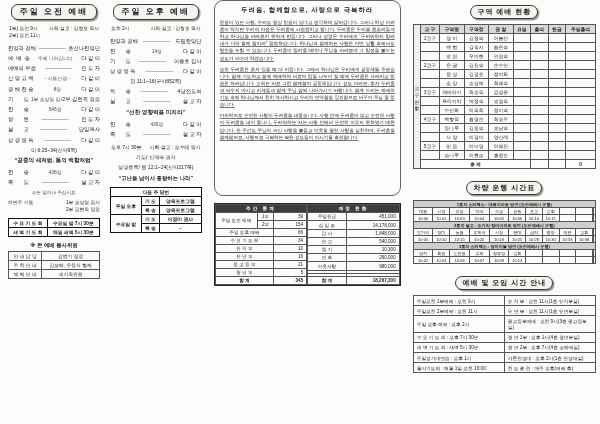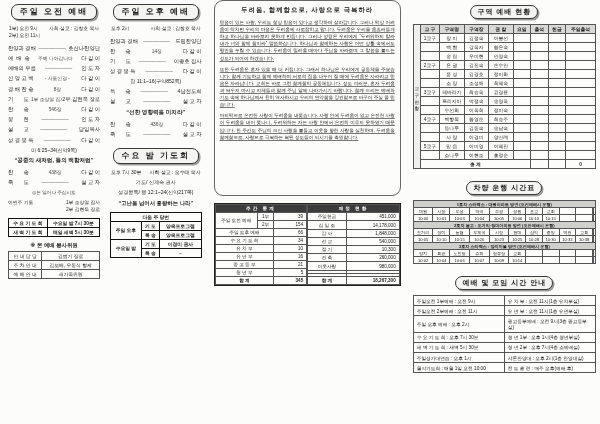--- a/index.html
+++ b/index.html
@@ -255,21 +255,20 @@
         </div>
 
         <div class="worow">
           <span class="l">축       도</span>
           <span class="mid">────────</span>
           <span class="r">설 교 자</span>
         </div>
       </div>
 
     <div class="wedbox">
-      <div class="hd"><span>수요 밤 기도회</span></div>
       <div class="line1">
         <span>오후 7시 30분</span>
         <span>사회·설교 : 오수태 목사</span>
       </div>
       <div class="cline">기도/ 신계숙 권사</div>
       <div class="cline">성경봉독/ 행 12:1~24(신약217쪽)</div>
       <div class="sermon2">“고난을 넘어서 흥왕하는 나라”</div>
     </div>
 
     <table class="btable" style="margin-top:5px;">

